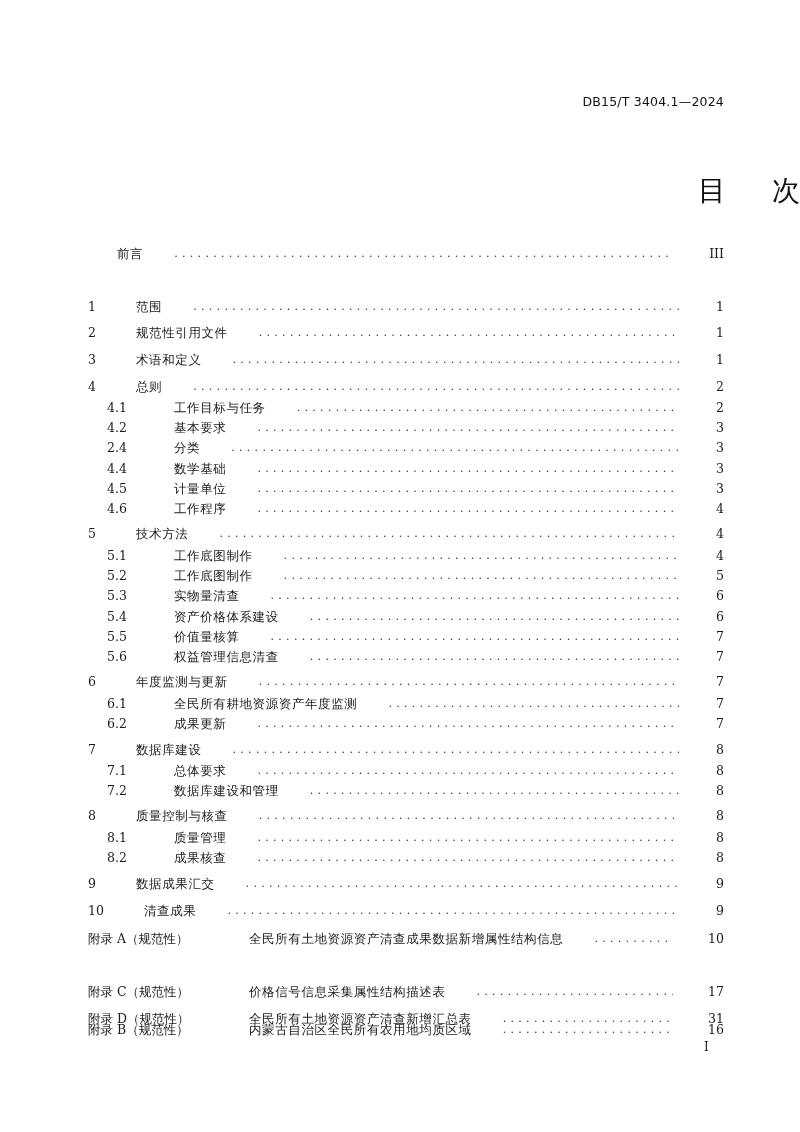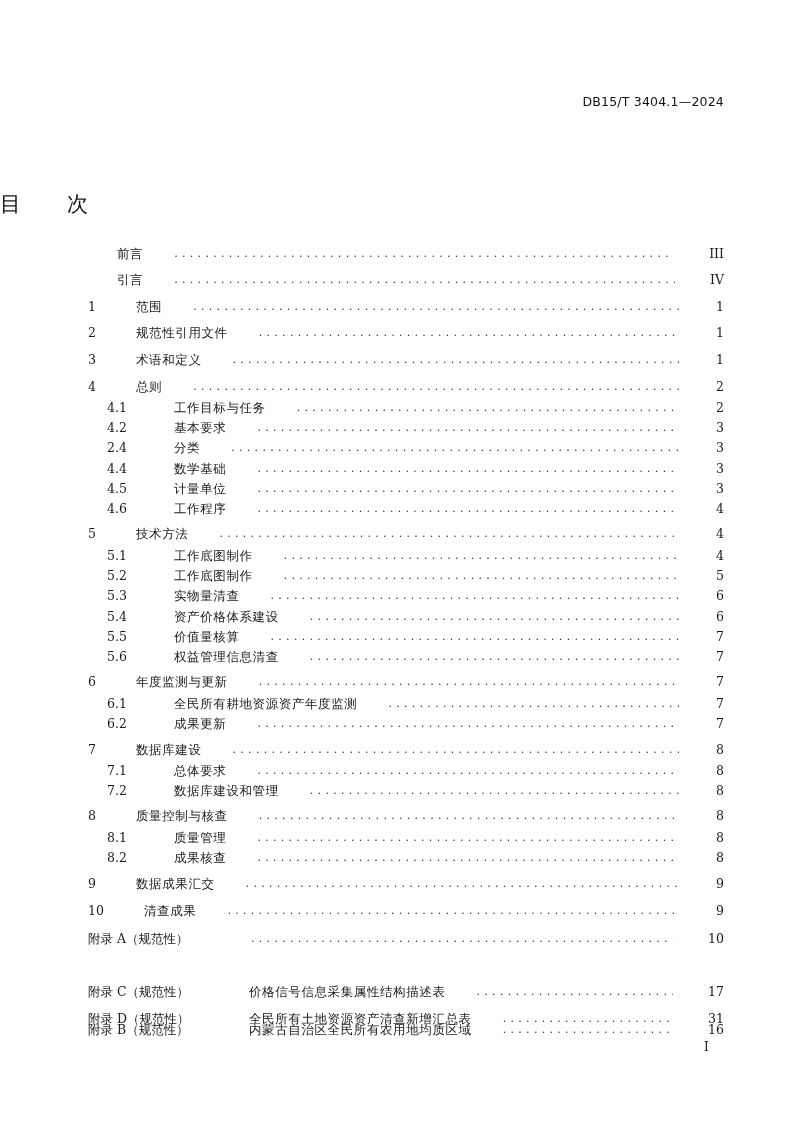--- a/index.html
+++ b/index.html
@@ -1,21 +1,21 @@
 <!DOCTYPE html>
 <html><head>
 <meta charset="utf-8">
 <style>
   html, body { margin: 0; padding: 0; background: #ffffff; }
   body { width: 800px; height: 1132px; position: relative; overflow: hidden;
          font-family: "DejaVu Serif", "Liberation Serif", serif; color: #1a1a1a; }
   .doc-code { position: absolute; top: 94px; right: 76px; font-family: "DejaVu Sans", "Liberation Sans", sans-serif;
               font-size: 12.5px; letter-spacing: 0.2px; color: #111; }
-  .page-title { position: absolute; top: 190px; left: 0; width: 800px; text-align: left;
-                font-family: "DejaVu Sans", "Liberation Sans", sans-serif; font-size: 21px; color: #111; }
+  .page-title { position: absolute; top: 172px; left: 0; width: 800px; text-align: right;
+                font-family: "DejaVu Sans", "Liberation Sans", sans-serif; font-size: 28px; color: #111; }
   .page-title span { display: inline-block; }
   .page-title .gap { width: 46px; }
   .toc { position: absolute; left: 0; top: 0; width: 800px; height: 1132px; }
   .toc-row { position: absolute; left: 88px; width: 636px; height: 18px; display: flex; align-items: flex-end;
              font-size: 12.5px; line-height: 16px; white-space: nowrap; gap: 29px; }
   .toc-row.sub { left: 107px; width: 617px; }
   .toc-num { display: inline-block; flex: none; }
   .toc-label { flex: none; letter-spacing: 0.6px; }
   .toc-leader { flex: 1 1 auto; overflow: hidden; margin: 0 6px 0 2px; height: 16px; position: relative; }
   .toc-leader::before { content: ". . . . . . . . . . . . . . . . . . . . . . . . . . . . . . . . . . . . . . . . . . . . . . . . . . . . . . . . . . . . . . . . . . . . . . . . . . . . . . . . . . . . . . . . . . . . . . . . . . . . . . . . . . . . . . . . . . . . . . . . . . . . . . . . . . . . . . . . . . . . . . . . . . . . . . . . . . . . . . . ";
@@ -32,26 +32,20 @@
   <span>目</span><span class="gap"></span><span>次</span>
 </div>
 
 <div class="toc" id="toc">
     <div class="toc-row" style="top: 244px;">
       <span class="toc-num" style="width: 0px;"></span>
       <span class="toc-label">前言</span>
       <span class="toc-leader"></span>
       <span class="toc-page">III</span>
     </div>
-    <div class="toc-row" style="top: 270px;">
-      <span class="toc-num" style="width: 0px;"></span>
-      <span class="toc-label">引言</span>
-      <span class="toc-leader"></span>
-      <span class="toc-page">IV</span>
-    </div>
     <div class="toc-row" style="top: 297px;">
       <span class="toc-num" style="width: 19px;">1</span>
       <span class="toc-label">范围</span>
       <span class="toc-leader"></span>
       <span class="toc-page">1</span>
     </div>
     <div class="toc-row" style="top: 323px;">
       <span class="toc-num" style="width: 19px;">2</span>
       <span class="toc-label">规范性引用文件</span>
       <span class="toc-leader"></span>
@@ -208,20 +202,21 @@
       <span class="toc-page">9</span>
     </div>
     <div class="toc-row" style="top: 901px;">
       <span class="toc-num" style="width: 27px;">10</span>
       <span class="toc-label">清查成果</span>
       <span class="toc-leader"></span>
       <span class="toc-page">9</span>
     </div>
     <div class="toc-row" style="top: 929px;">
       <span class="toc-num" style="width: 132px;">附录 A（规范性）</span>
+      <span class="toc-label">全民所有土地资源资产清查成果数据新增属性结构信息</span>
       <span class="toc-leader"></span>
       <span class="toc-page">10</span>
     </div>
     <div class="toc-row" style="top: 1000px; margin-top: 20px;">
       <span class="toc-num" style="width: 132px;">附录 B（规范性）</span>
       <span class="toc-label">内蒙古自治区全民所有农用地均质区域</span>
       <span class="toc-leader"></span>
       <span class="toc-page">16</span>
     </div>
     <div class="toc-row" style="top: 982px;">

